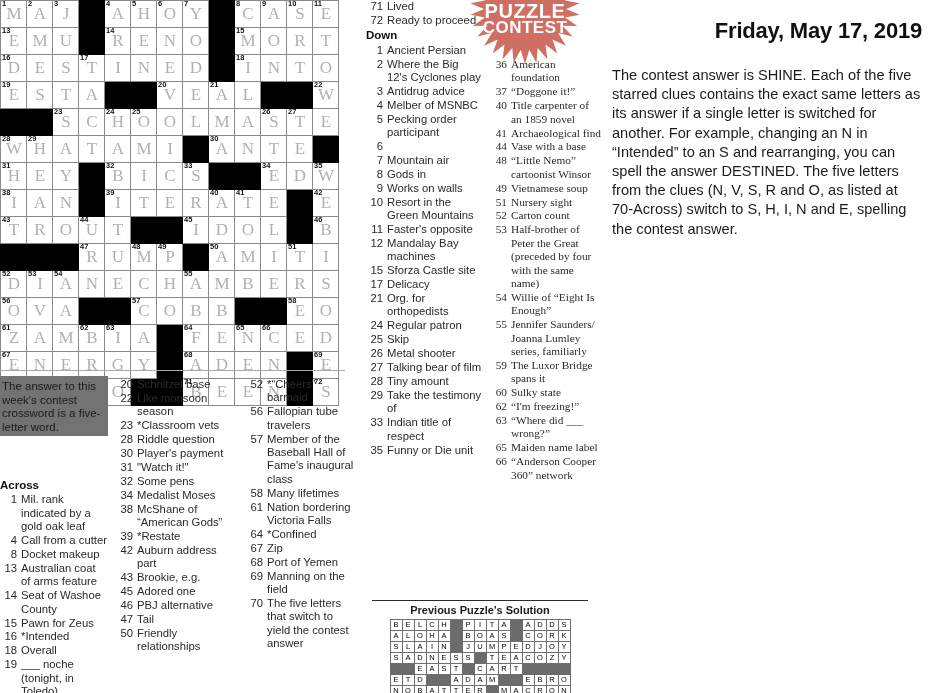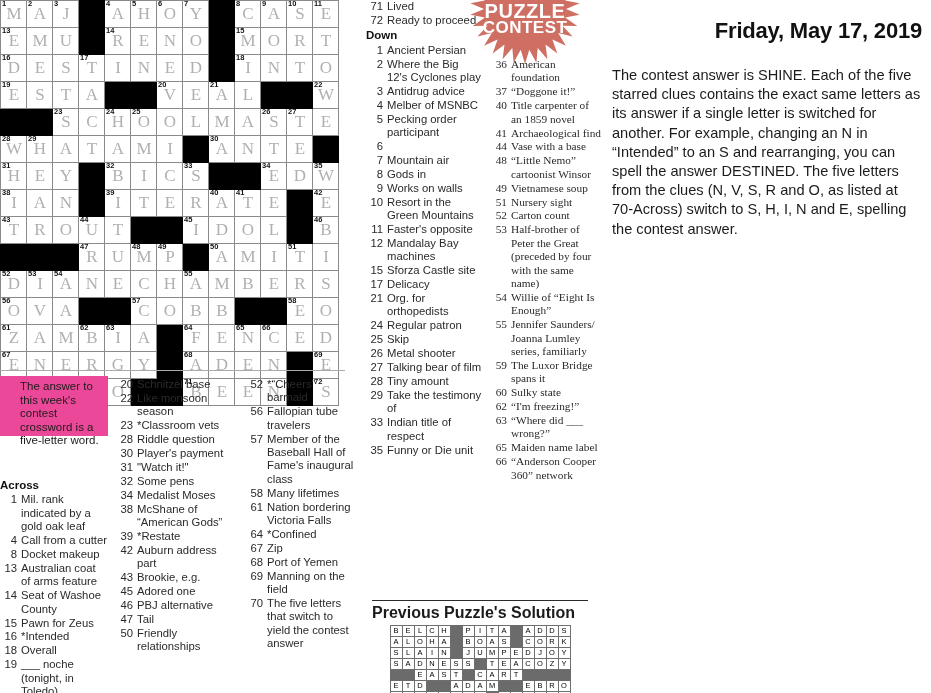--- a/index.html
+++ b/index.html
@@ -55,22 +55,22 @@
   #titlebar .by{
     position:absolute;left:158px;top:3px;
     font-family:"Liberation Serif",serif;
     font-size:17px;color:#2b2b2b;
   }
   #titlerule{position:absolute;left:0;top:370px;width:345px;height:1px;background:#aaa;}
 
   
   #notebox{
     position:absolute;left:0;top:376px;width:108px;height:60px;
-    background:#ec4899;
-    padding:4px 5px 0 20px;
+    background:#737373;
+    padding:4px 5px 0 2px;
     box-sizing:border-box;
   }
   #notebox p{margin:0;font-size:11.5px;line-height:13.5px;color:#1b1b1b;}
 
   
   .cluecol{position:absolute;font-size:11.3px;line-height:13.4px;color:#2a2a2a;}
   .cluecol .hdr{font-weight:bold;font-size:11.5px;margin:2px 0 1px 0;color:#111;}
   .clue{display:flex;margin-bottom:0.5px;}
   .clue .n{width:17px;text-align:right;flex:0 0 17px;margin-right:4px;font-variant-numeric:tabular-nums;}
   .clue .t{flex:1;}
@@ -92,21 +92,21 @@
     font-weight:bold;color:#ffffff;
     letter-spacing:0.5px;
   }
   #burst .l1{top:46px;font-size:20px;}
   #burst .l2{top:64px;font-size:17px;}
 
   
   #prevsol{position:absolute;left:372px;top:600px;width:216px;}
   #prevsol .rule{height:1px;background:#2b2b2b;width:216px;}
   #prevsol .ptitle{
-    font-weight:bold;font-size:16px;
+    text-align:center;font-weight:bold;font-size:11px;
     margin-top:3px;color:#1b1b1b;
   }
   #prevsol .pgridwrap{display:flex;justify-content:center;margin-top:3px;}
   table.pxw{border-collapse:collapse;table-layout:fixed;}
   table.pxw td{
     width:11px;height:10px;padding:0;
     border:1px solid #6f6f6f;
     font-size:7.5px;line-height:10px;
     text-align:center;
     font-family:"Liberation Sans",sans-serif;

